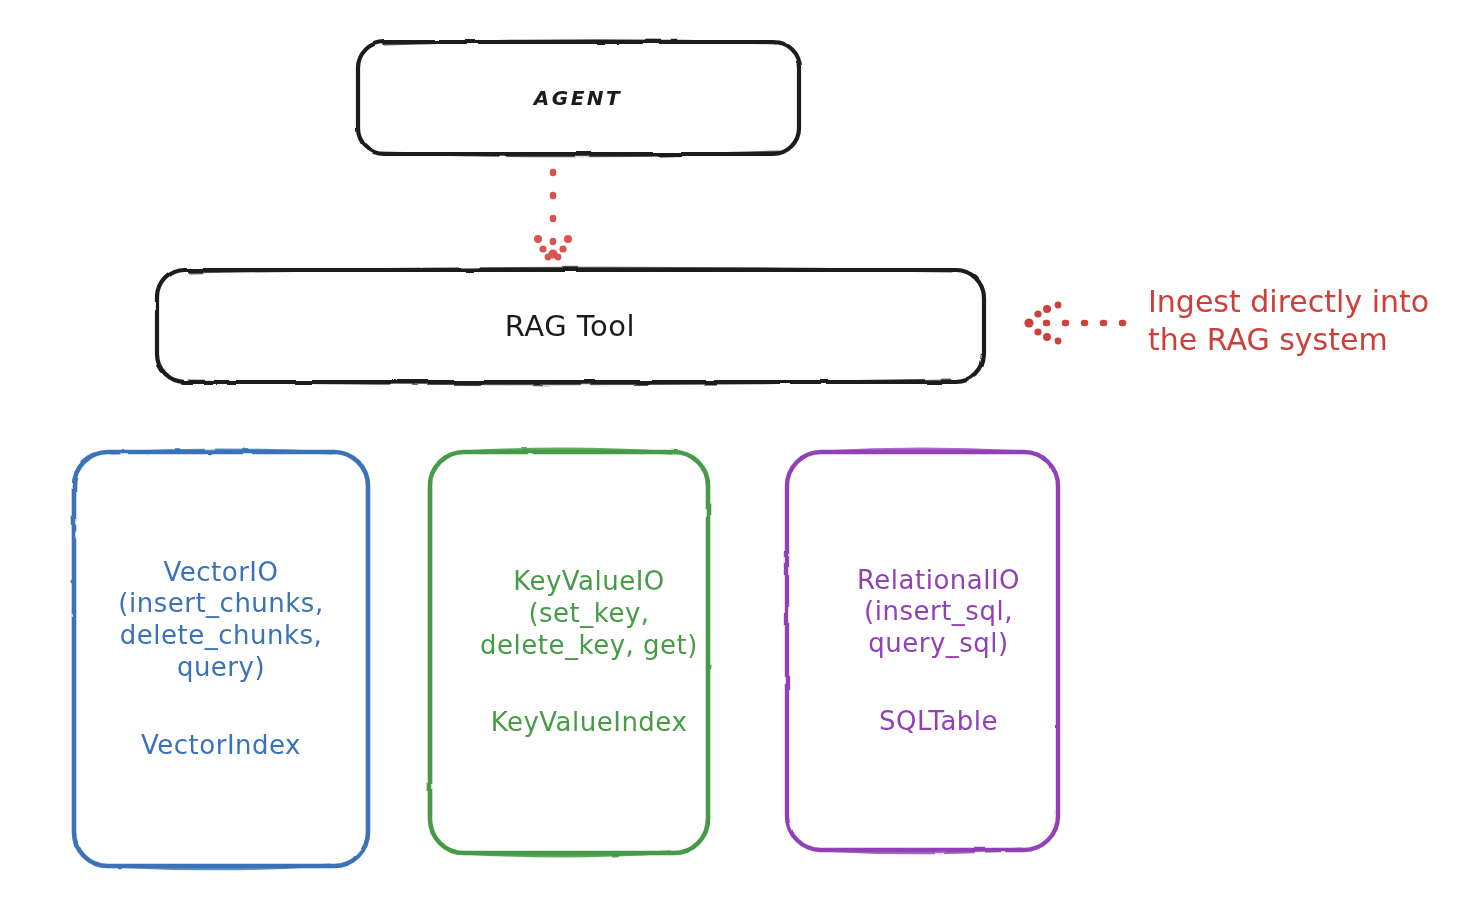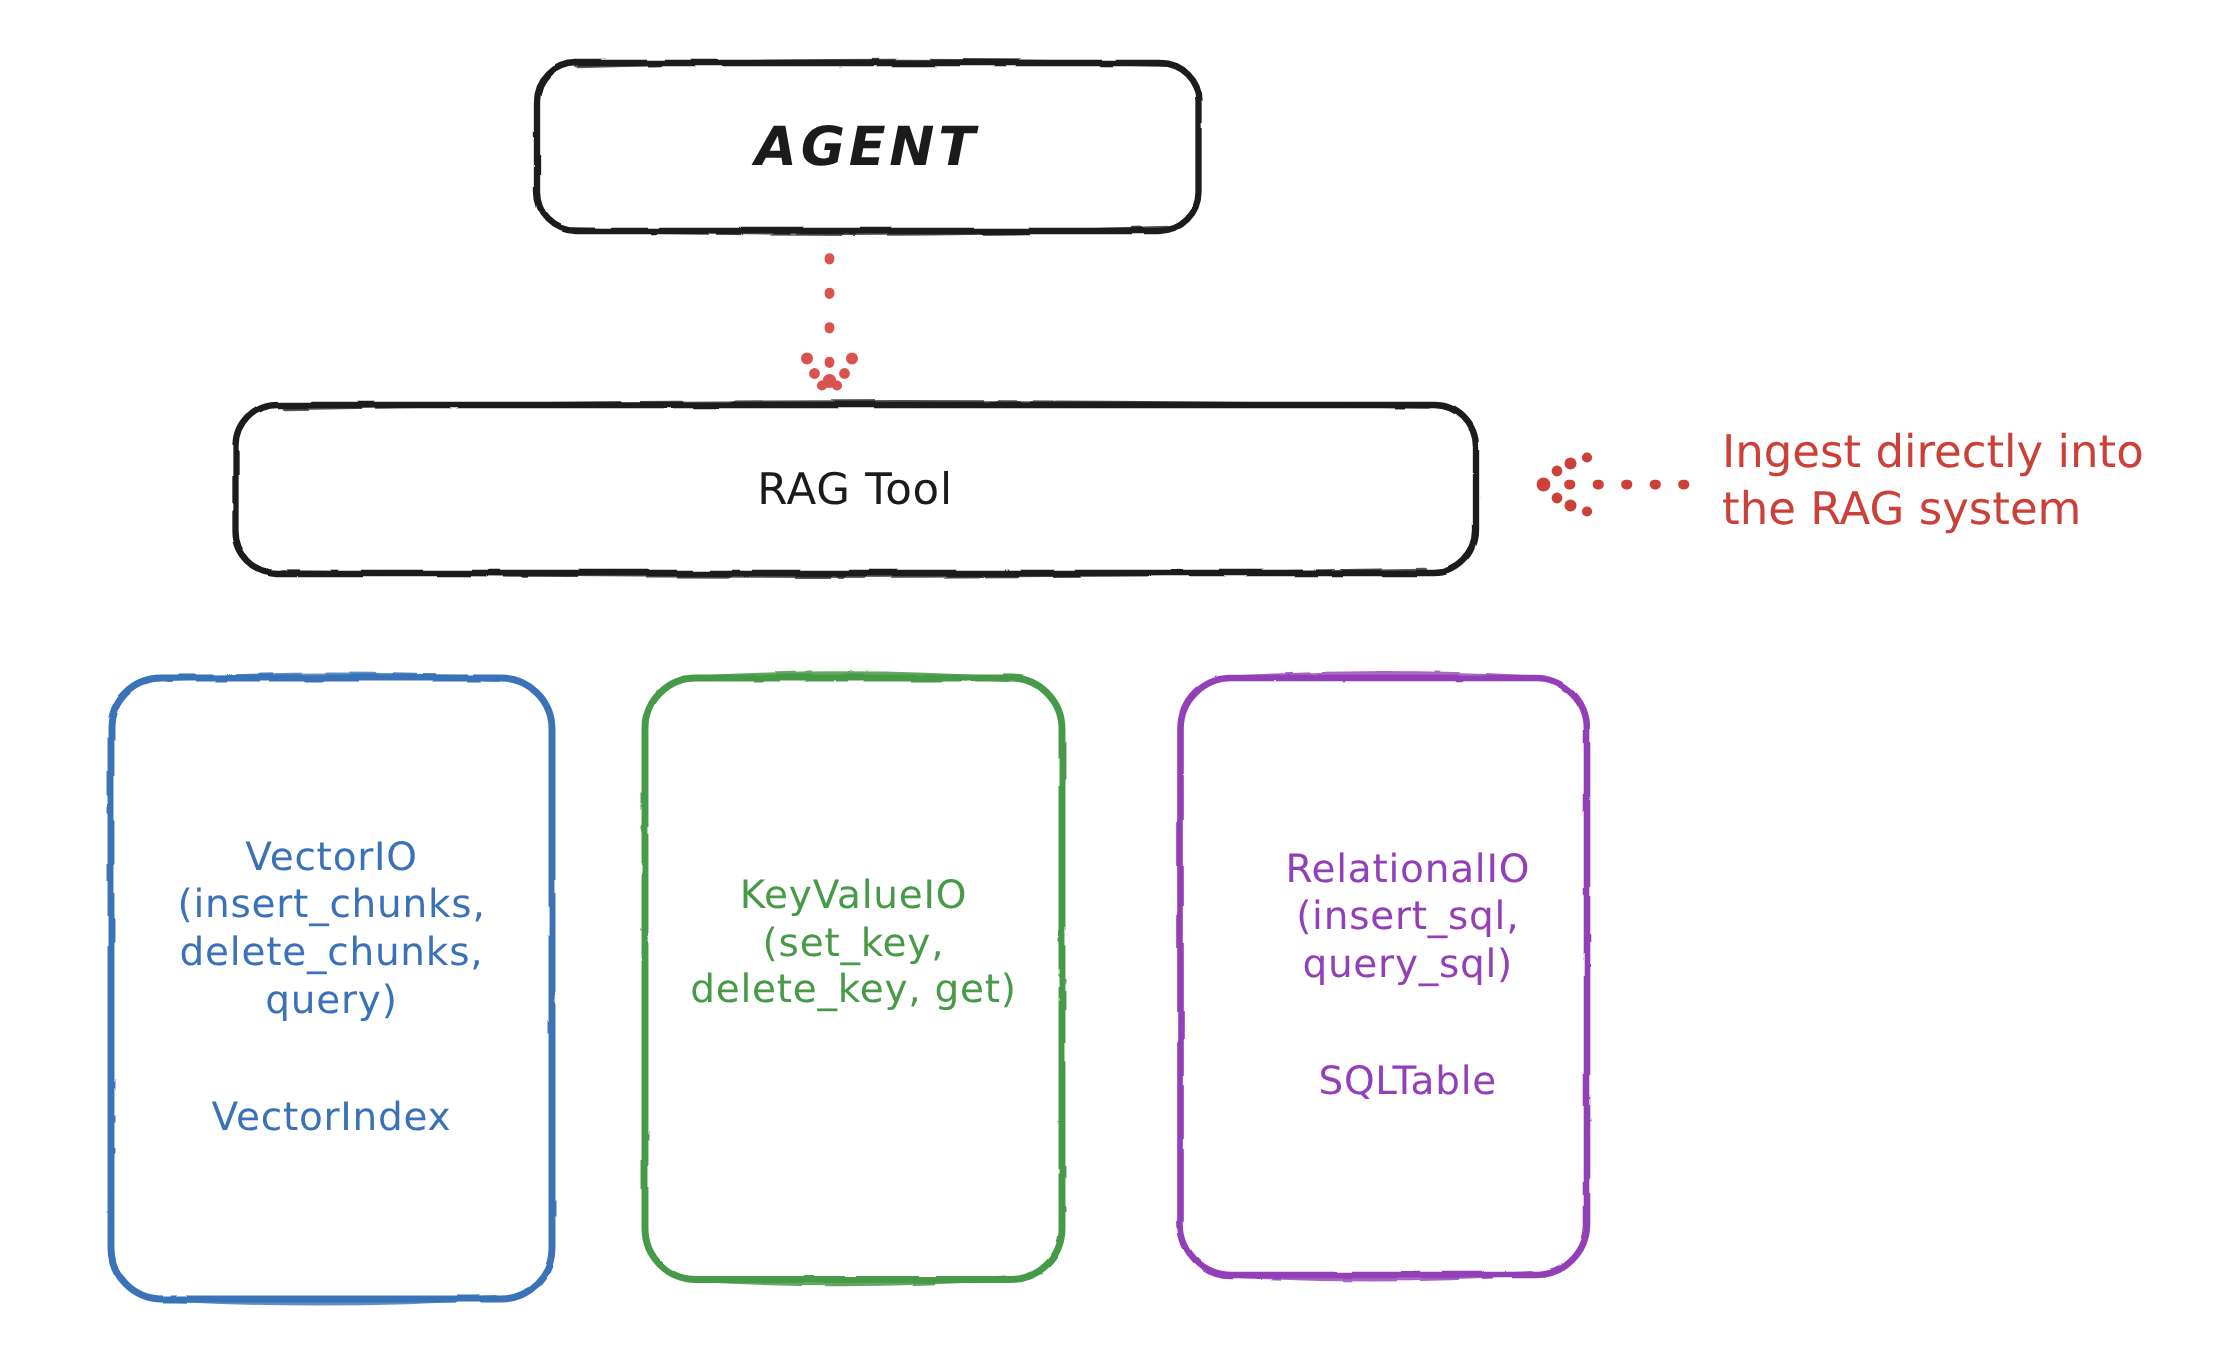--- a/index.html
+++ b/index.html
@@ -41,21 +41,21 @@
     text-align: center;
     white-space: pre-line;
     letter-spacing: 0.5px;
   }
 
   .node-agent {
     left: 356px;
     top: 40px;
     width: 444px;
     height: 116px;
-    font-size: 36px;
+    font-size: 20px;
     font-style: italic;
     font-weight: 600;
     letter-spacing: 2.5px;
     color: #1b1b1b;
     font-family: "DejaVu Sans", sans-serif;
   }
 
   .node-ragtool {
     left: 155px;
     top: 268px;
@@ -78,20 +78,21 @@
     width: 298px;
     height: 418px;
     color: #3a72b8;
   }
   .node-keyvalueio {
     left: 428px;
     top: 450px;
     width: 282px;
     height: 405px;
     color: #479a47;
+    padding-left: 20px;
   }
   .node-relationalio {
     left: 785px;
     top: 450px;
     width: 275px;
     height: 402px;
     color: #9340b8;
     padding-left: 16px;
   }
 
@@ -198,20 +199,21 @@
 query)</span>
     <span class="prov-gap"></span>
     <span class="prov-index">VectorIndex</span>
   </div>
 
   <div class="node-label node-provider node-keyvalueio">
     <span class="prov-methods">KeyValueIO
 (set_key,
 delete_key, get)</span>
     <span class="prov-gap"></span>
+    <span class="prov-index">KeyValueIndex</span>
   </div>
 
   <div class="node-label node-provider node-relationalio">
     <span class="prov-methods">RelationalIO
 (insert_sql,
 query_sql)</span>
     <span class="prov-gap"></span>
     <span class="prov-index">SQLTable</span>
   </div>
 

